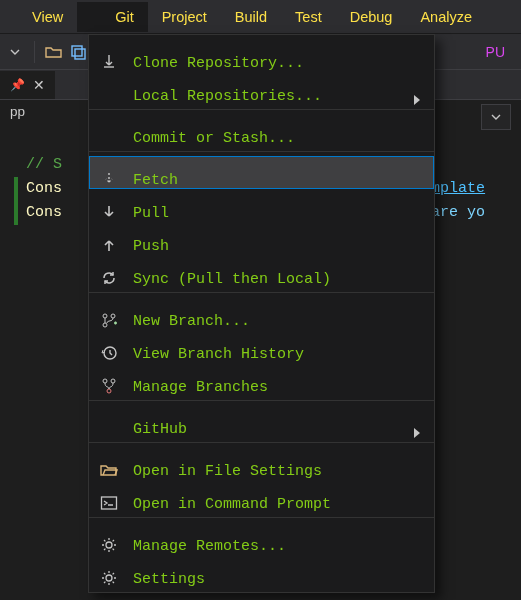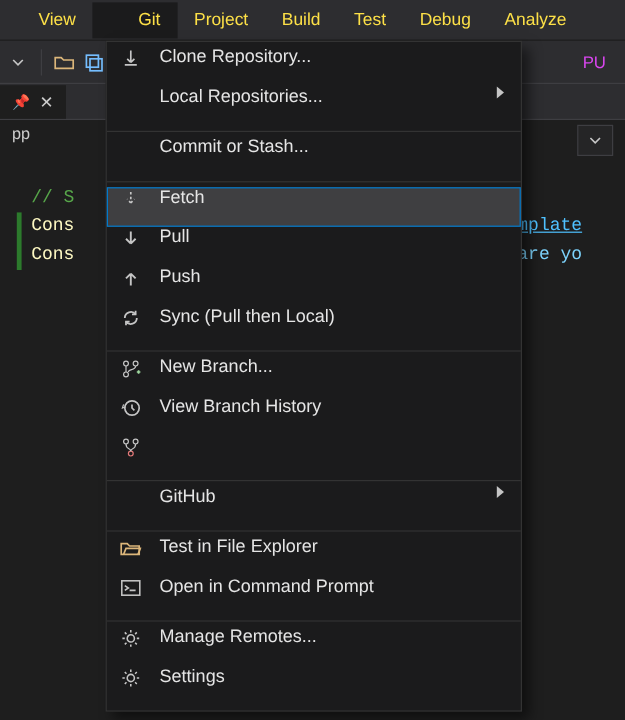--- a/index.html
+++ b/index.html
@@ -92,27 +92,28 @@
   .menu {
     position:absolute;
     left:88px; top:34px;
     width:347px;
     background:#1b1b1c;
     border:1px solid #333;
     box-shadow: 6px 6px 10px rgba(0,0,0,.5);
     padding:4px 0;
   }
   .mi {
-    display:flex; align-items:flex-start;
+    display:flex; align-items:flex-end;
     height:33px;
     padding: 0 14px 0 10px;
-    color:#e5e5e5;
+    color:#84cc16;
     font-size:15px;
     gap:14px;
     position:relative;
+    font-family:Liberation Mono, monospace;
   }
   .mi .mi-icon {
     width:20px; height:20px; flex:0 0 20px;
     display:flex; align-items:center; justify-content:center;
     color:#c5c5c5;
   }
   .mi .mi-label { flex:1; }
   .mi .mi-sub {
     width:0;height:0;
     border-left:6px solid #c5c5c5;
@@ -280,40 +281,41 @@
 
   <div class="mi">
     <span class="mi-icon">
       <svg width="18" height="18">
           <circle cx="5" cy="4" r="2" stroke="#c5c5c5" fill="none"></circle>
           <circle cx="13" cy="4" r="2" stroke="#c5c5c5" fill="none"></circle>
           <circle cx="9" cy="14" r="2" stroke="#e27878" fill="none"></circle>
           <path d="M5 6c0 5 4 3 4 6M13 6c0 5-4 3-4 6" stroke="#c5c5c5" fill="none"></path>
         </svg>
     </span>
+    <span class="mi-label">Manage Branches</span>
   </div>
 
   <div class="msep"></div>
 
   <div class="mi">
     <span class="mi-icon"></span>
     <span class="mi-label">GitHub</span>
     <span class="mi-sub"></span>
   </div>
 
   <div class="msep"></div>
 
   <div class="mi">
     <span class="mi-icon">
       <svg width="18" height="16">
           <path d="M1 4h5l2 2h8v7H1z" fill="none" stroke="#dcb67a" stroke-width="1.4"></path>
           <path d="M3 13l2-5h12l-2 5" fill="none" stroke="#dcb67a" stroke-width="1.4"></path>
         </svg>
     </span>
-    <span class="mi-label">Test in File Explorer</span>
+    <span class="mi-label">Open in File Settings</span>
   </div>
 
   <div class="mi">
     <span class="mi-icon">
       <svg width="18" height="16">
           <rect x="1.5" y="2" width="15" height="12" stroke="#c5c5c5" fill="none" stroke-width="1.3"></rect>
           <path d="M4 6l3 2-3 2M8 10h5" stroke="#c5c5c5" fill="none" stroke-width="1.3"></path>
         </svg>
     </span>
     <span class="mi-label">Open in Command Prompt</span>

